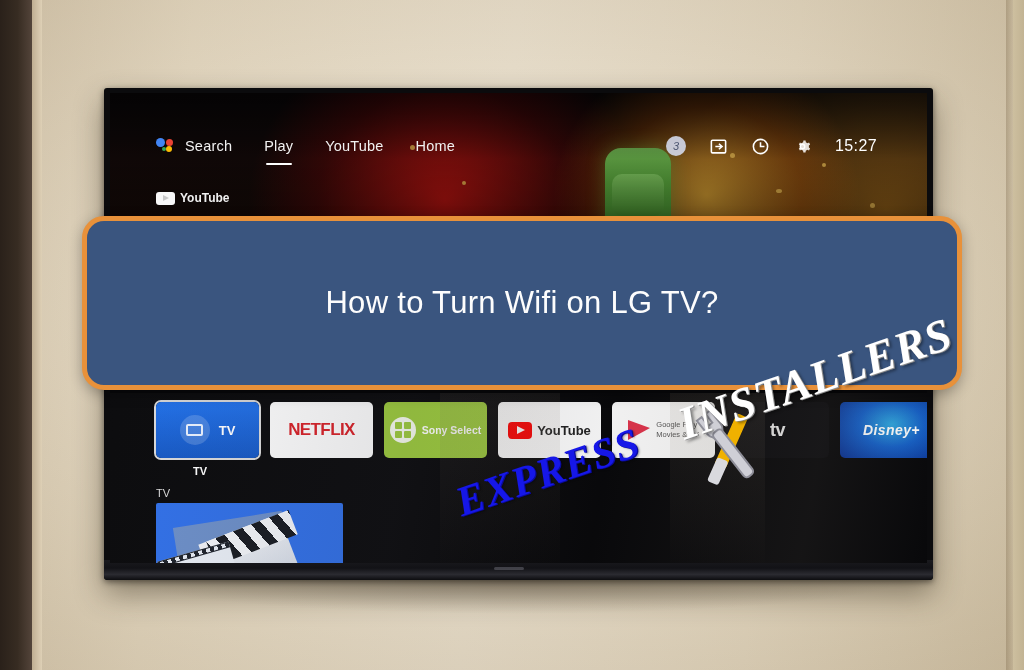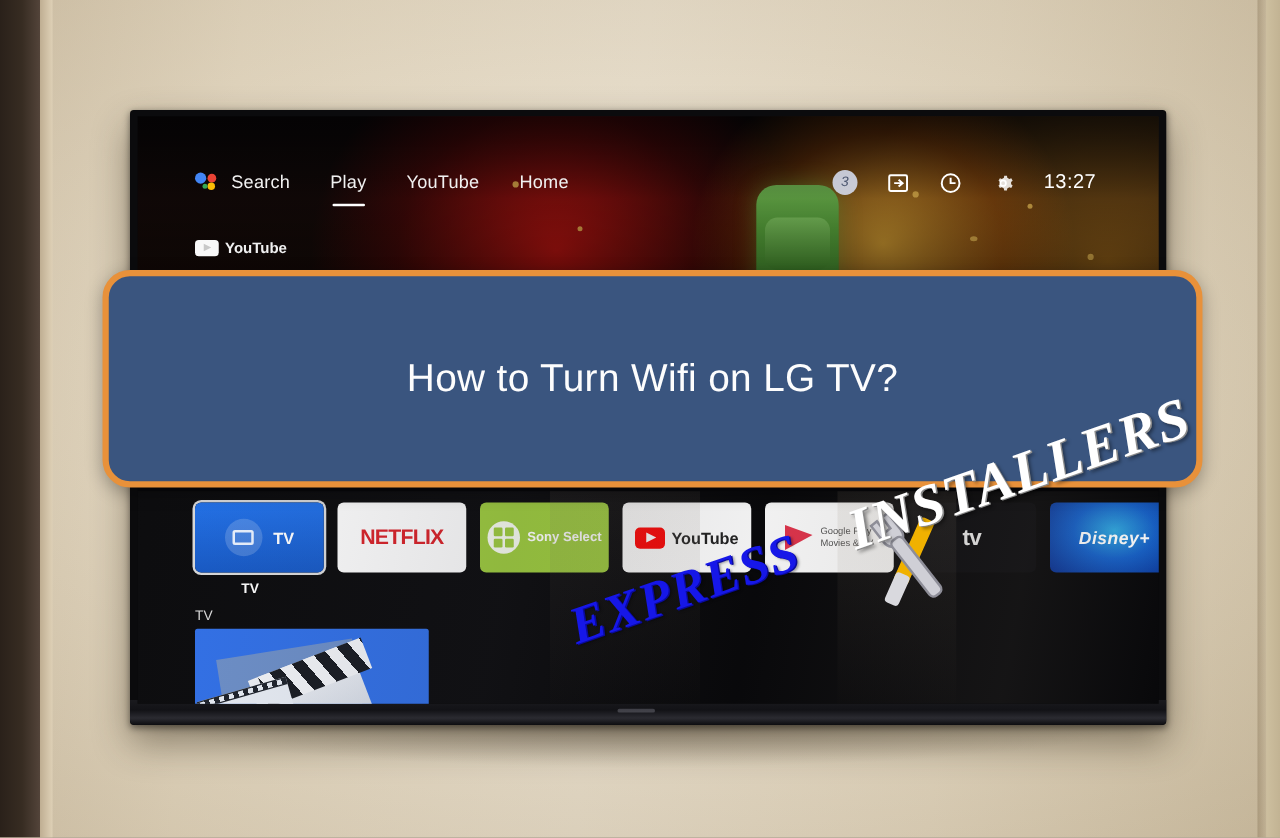--- a/index.html
+++ b/index.html
@@ -341,21 +341,21 @@
           </svg>
         </span>
 
         <span class="ico">
           <svg viewBox="0 0 24 24" fill="#fff">
             <path d="M12 8.3a3.7 3.7 0 100 7.4 3.7 3.7 0 000-7.4zm0 5.6a1.9 1.9 0 110-3.8 1.9 1.9 0 010 3.8z"></path>
             <path d="M20.1 13.2l-.05-2.4 1.6-1.3-1.4-2.4-1.95.7-2.1-1.2-.3-2.05h-2.8l-.3 2.05-2.1 1.2-1.95-.7-1.4 2.4 1.6 1.3-.05 2.4-1.6 1.3 1.4 2.4 1.95-.7 2.1 1.2.3 2.05h2.8l.3-2.05 2.1-1.2 1.95.7 1.4-2.4z" opacity=".85"></path>
           </svg>
         </span>
 
-        <span class="clock-txt">13:27</span>
+        <span class="clock-txt">15:27</span>
       </div>
     </div>
 
     <div class="yt-partial">
       <span class="yt-mark"></span>
       <span class="yt-txt">YouTube</span>
     </div>
 
     <div class="approw">
 

